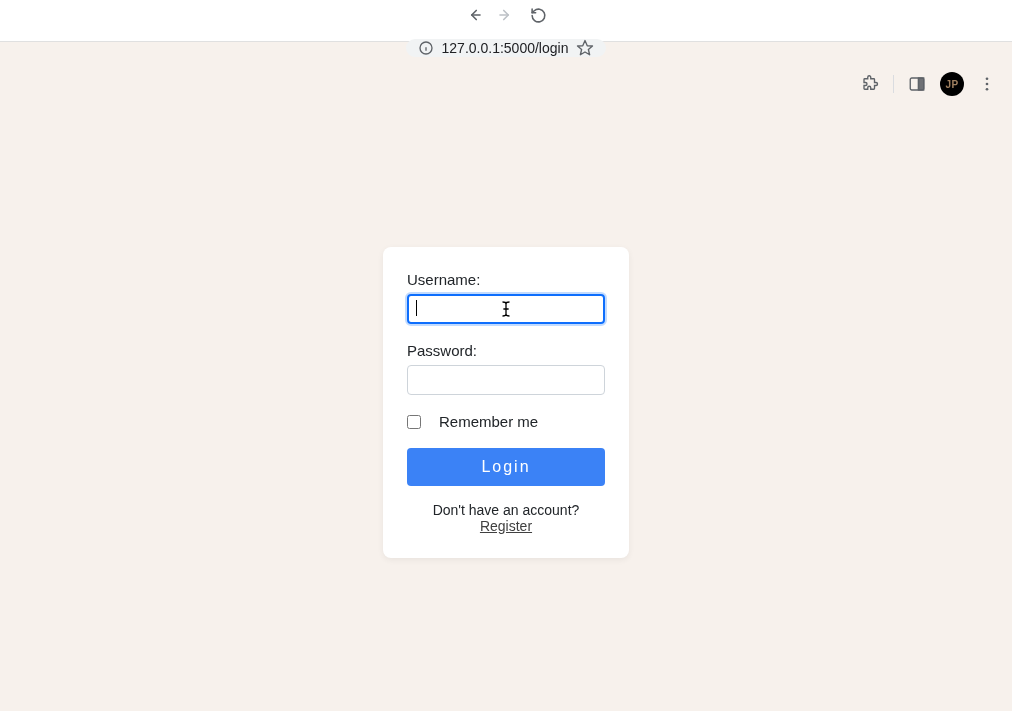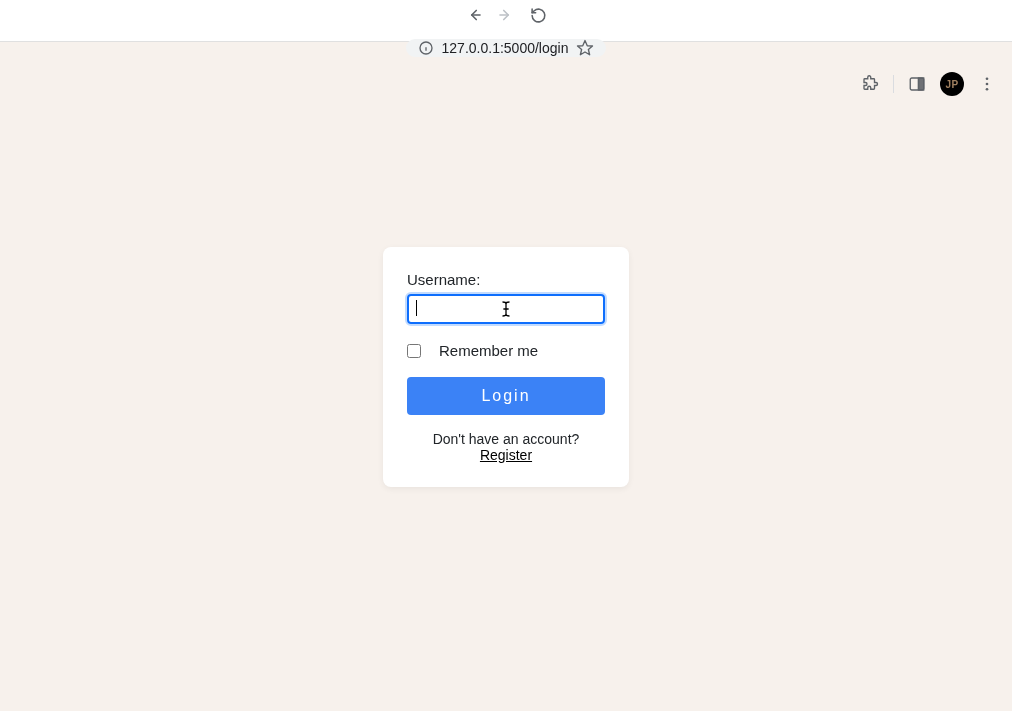--- a/index.html
+++ b/index.html
@@ -183,21 +183,21 @@
       letter-spacing: 2px;
       cursor: pointer;
       margin-bottom: 16px;
     }
     .register-text {
       text-align: center;
       font-size: 14px;
       color: #212529;
     }
     .register-text a {
-      color: #000000;
+      color: #404040;
       text-decoration: underline;
       margin-top: 9px;
     }
   </style>
 </head>
 <body>
 
 <div class="browser-chrome">
   <div class="nav-icons">
     <div class="nav-icon">
@@ -265,20 +265,24 @@
     <div class="form-group">
       <label>Username:</label>
       <div class="form-control focused">
         <span class="cursor"></span>
         <svg class="text-cursor" viewBox="0 0 16 20" fill="none" stroke="#000" stroke-width="1.5">
             <path d="M4 2 Q8 2 8 4 Q8 2 12 2 M8 4 L8 16 M4 18 Q8 18 8 16 Q8 18 12 18 M5 10 L11 10"></path>
           </svg>
       </div>
     </div>
     
+    <div class="form-group">
+      <label>Password:</label>
+      <input type="password" class="form-control" style="">
+    </div>
     
     <div class="checkbox-group">
       <input type="checkbox" style="">
       <label>Remember me</label>
     </div>
     
     <button class="login-btn">Login</button>
     
     <div class="register-text">
       <span>Don't have an account? </span><a href="#">Register</a>

